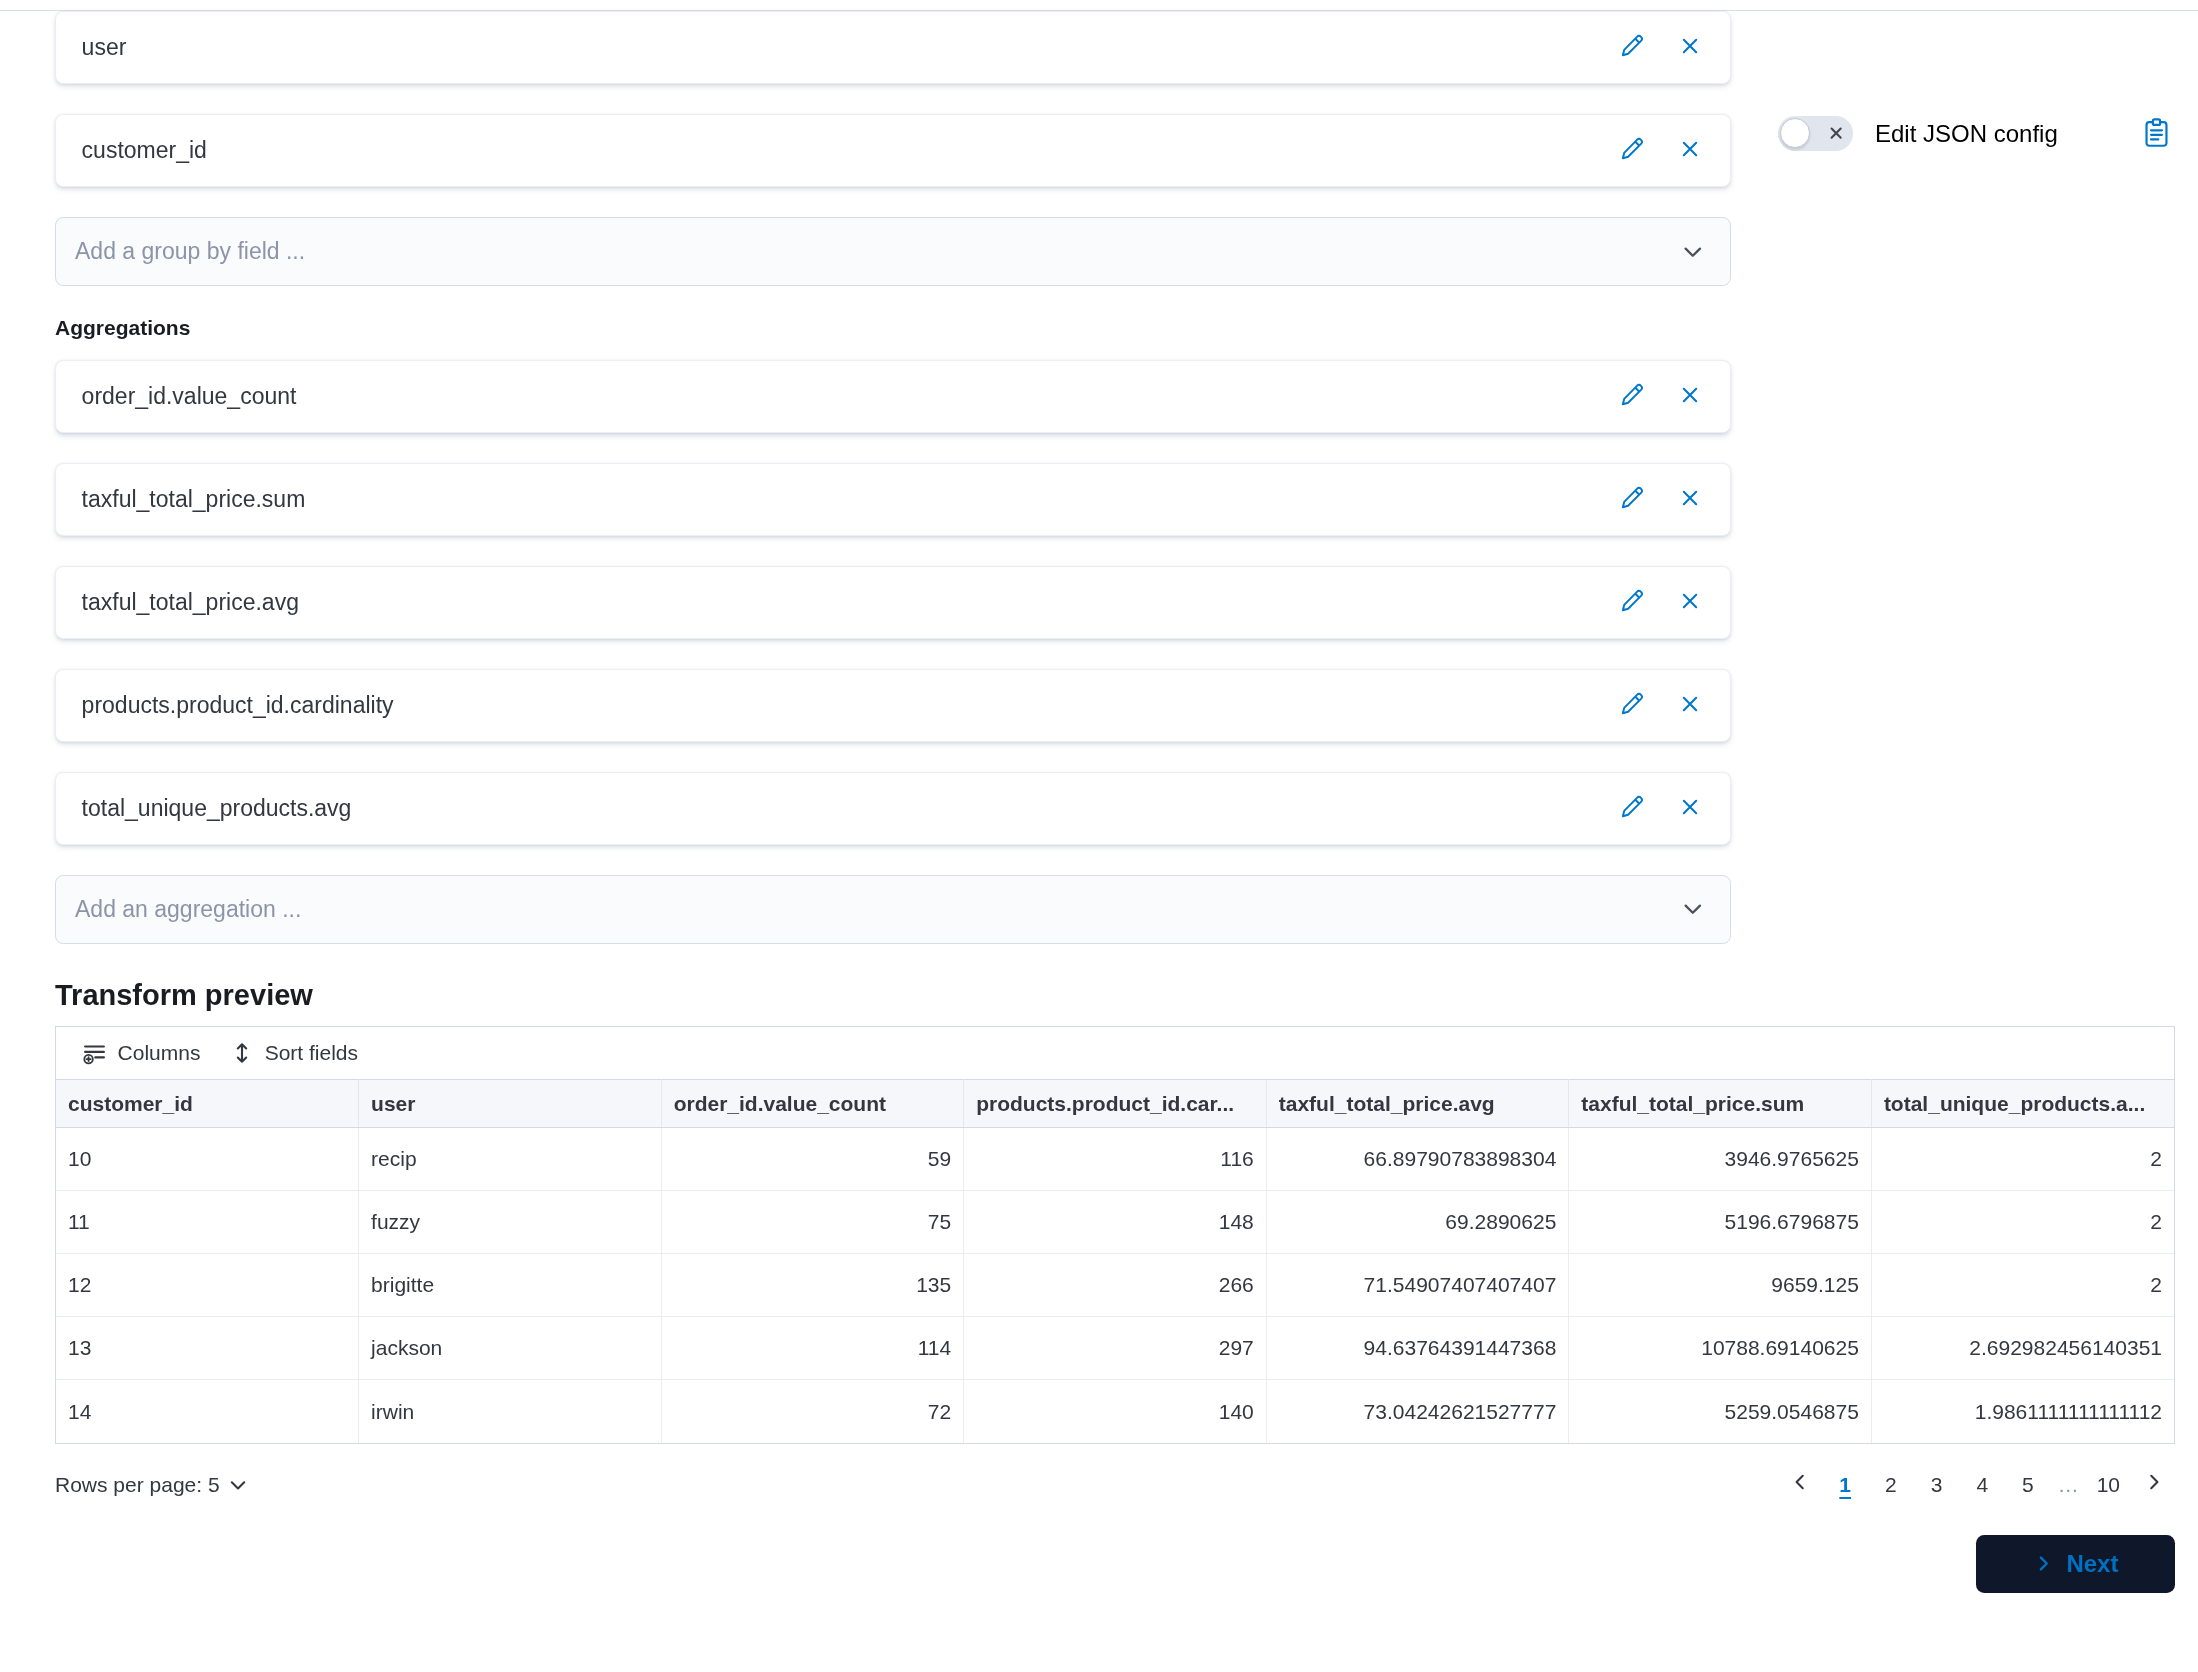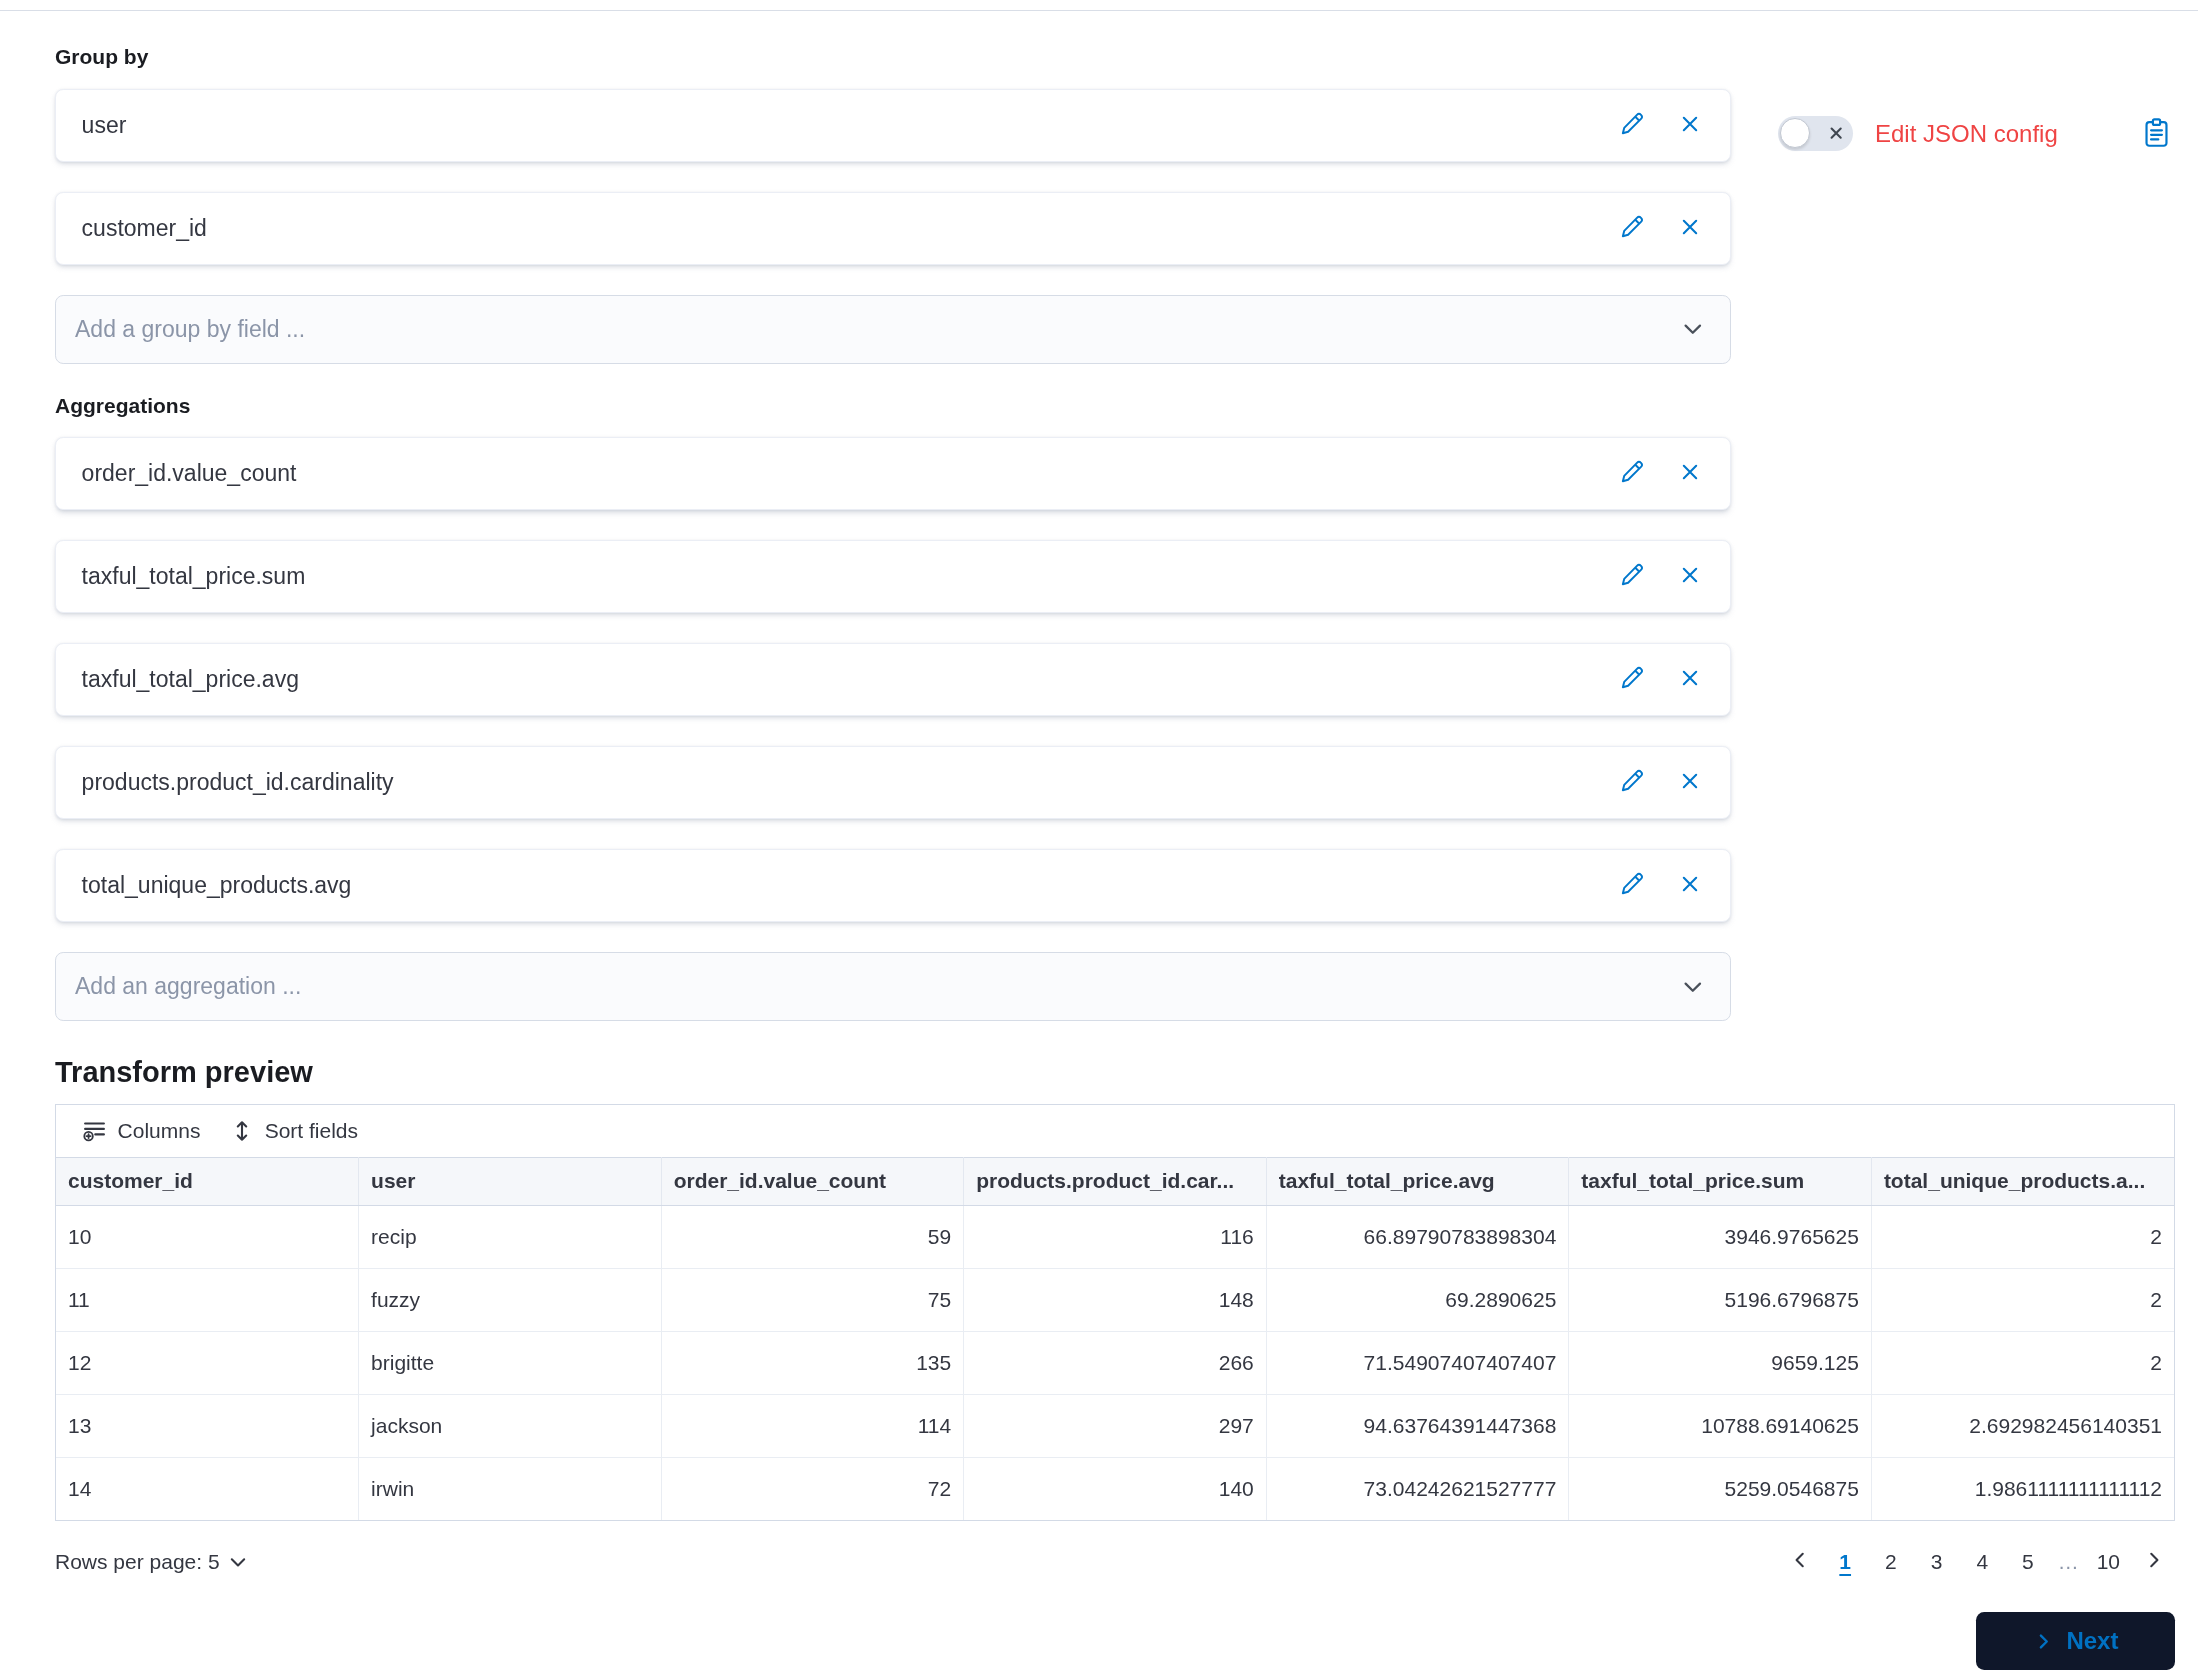--- a/index.html
+++ b/index.html
@@ -55,21 +55,21 @@
   .switch {
     position: relative; width: 75px; height: 35px; border-radius: 17.4px;
     background: #e0e5ee; border: none; cursor: pointer; flex: 0 0 auto; padding: 0;
   }
   .switch-thumb {
     position: absolute; left: 1.8px; top: 1.8px; width: 30px; height: 30px;
     border-radius: 50%; background: #ffffff; border: 0.9px solid #c2c8d2;
     box-shadow: 0 1.8px 2.7px rgba(0,0,0,.12);
   }
   .switch-x { position: absolute; right: 8.2px; top: 8.2px; }
-  .json-label { margin-left: 22px; font-size: 24px; color: #ef4444; }
+  .json-label { margin-left: 22px; font-size: 24px; color: #000000; }
   .copy-btn { margin-left: auto; background: none; border: none; padding: 3.7px; color: #0077cc; cursor: pointer; display: flex; }
 
   
   .preview-title { font-size: 29px; font-weight: 700; color: #1a1c21; line-height: 37px; margin: 33px 0 0 0; }
 
   .table-box { margin-top: 12.8px; border: 0.9px solid #d3dae6; background: #fff; }
   .grid-toolbar { display: flex; align-items: center; height: 52px; padding: 0 11px; }
   .toolbar-btn {
     display: flex; align-items: center; gap: 11px; height: 100%;
     background: none; border: none; padding: 0 14.6px; cursor: pointer;
@@ -117,21 +117,20 @@
 </head>
 <body>
 
 <div class="top-rule"></div>
 
 <div class="page">
 
   <div class="content-row">
     <div class="left-col">
 
-      <div class="section-label first">Group by</div>
 
       <div class="pill">
         <span class="pill-label">user</span>
         <button class="icon-btn">
           <span>
             <svg width="24" height="24" viewBox="0 0 16 16" fill="none">
                 <path d="M11.3 1.9a1.9 1.9 0 0 1 2.7 2.7l-8.6 8.6-3.5 1 .9-3.6 8.5-8.7z" stroke="currentColor" stroke-width="1.3" stroke-linejoin="round"></path>
                 <path d="M10.2 3.2l2.5 2.5" stroke="currentColor" stroke-width="1.3"></path>
               </svg>
           </span>

